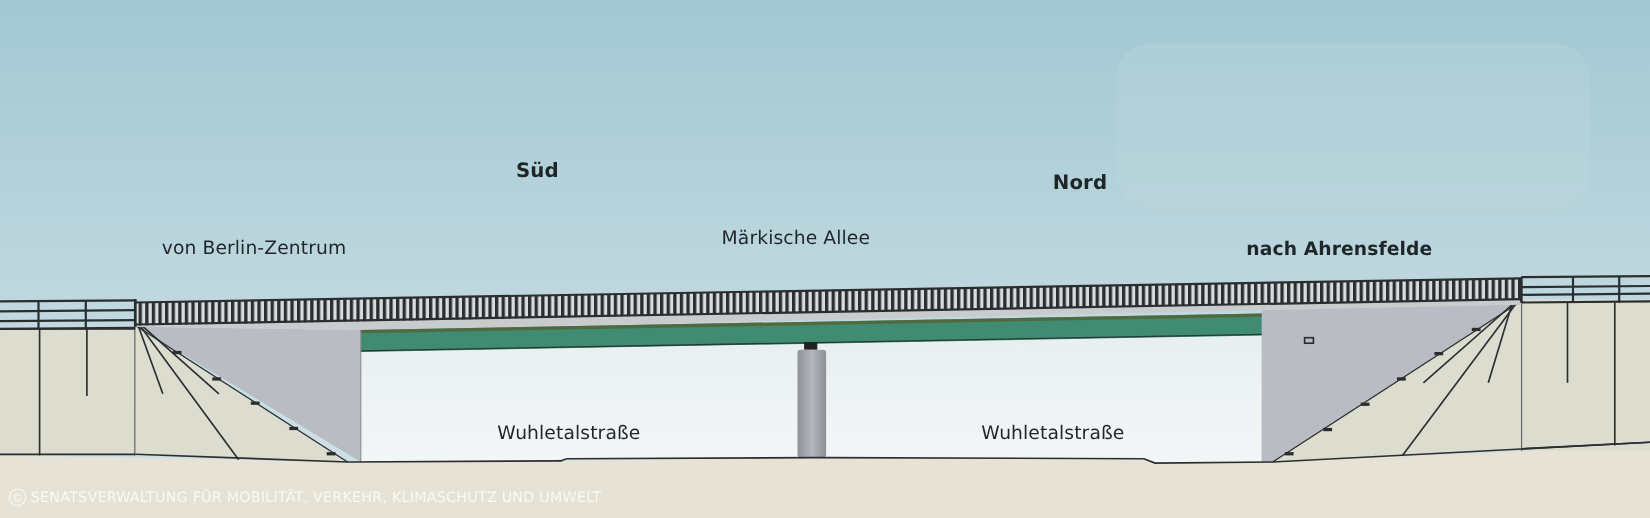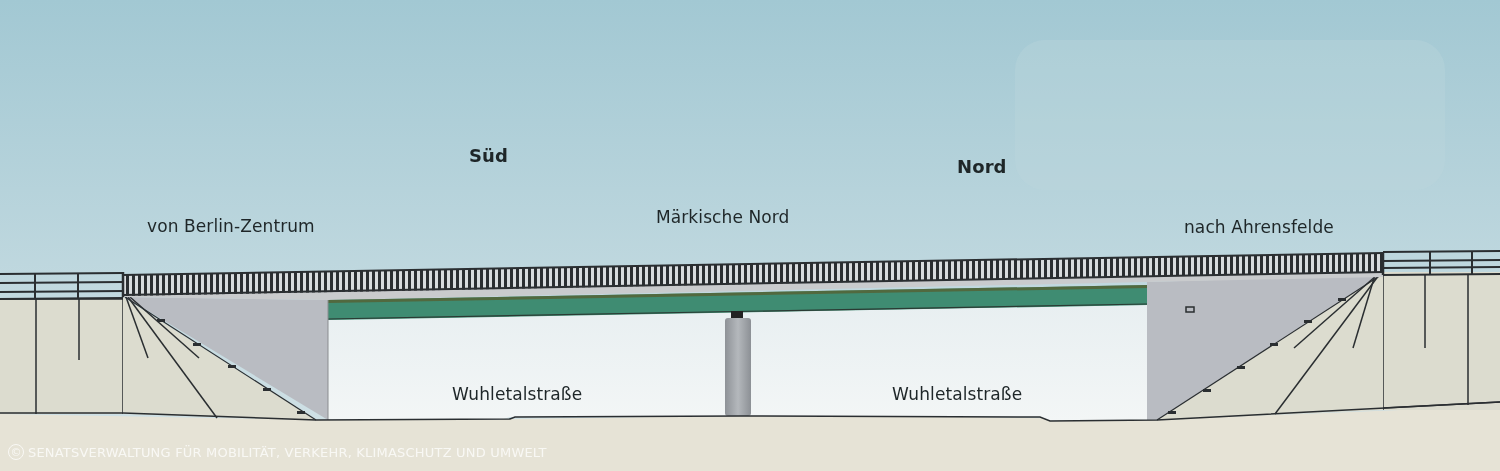--- a/index.html
+++ b/index.html
@@ -118,21 +118,21 @@
     <line x1="1430" y1="251" x2="1430" y2="275"></line>
     <line x1="1472" y1="251" x2="1472" y2="275"></line>
   </g>
 
   <polyline points="123,413 316,420 510,419 515,417 740,416 750,416 1040,417 1050,421 1157,420 1500,402" fill="none" stroke="#2a2e31" stroke-width="1.5"></polyline>
 </svg>
 
 <div class="label bold" style="left:449px;top:145px;margin-left:20px;">Süd</div>
 <div class="label bold" style="left:957px;top:156px;">Nord</div>
 <div class="label" style="left:147px;top:216px;">von Berlin-Zentrum</div>
-<div class="label" style="left:656px;top:207px;">Märkische Nord</div>
-<div class="label" style="left:1184px;top:217px;">nach Ahrensfelde</div>
+<div class="label" style="left:656px;top:207px;">Märkische Allee</div>
+<div class="label" style="left:1133px;top:217px;font-weight:bold;">nach Ahrensfelde</div>
 <div class="label" style="left:452px;top:384px;">Wuhletalstraße</div>
 <div class="label" style="left:892px;top:384px;">Wuhletalstraße</div>
 
 <div class="credit">
   <span class="c-icon">©</span>
   <span>SENATSVERWALTUNG FÜR MOBILITÄT, VERKEHR, KLIMASCHUTZ UND UMWELT</span>
 </div>
 
 </body></html>

